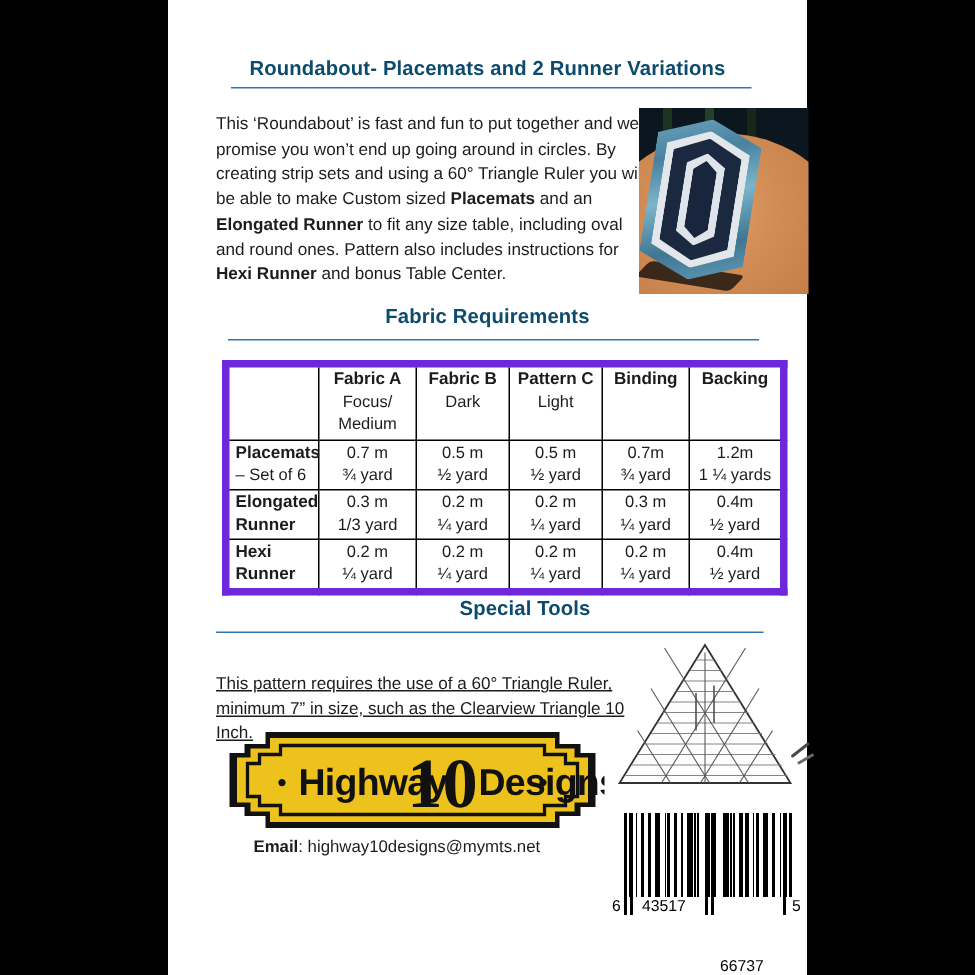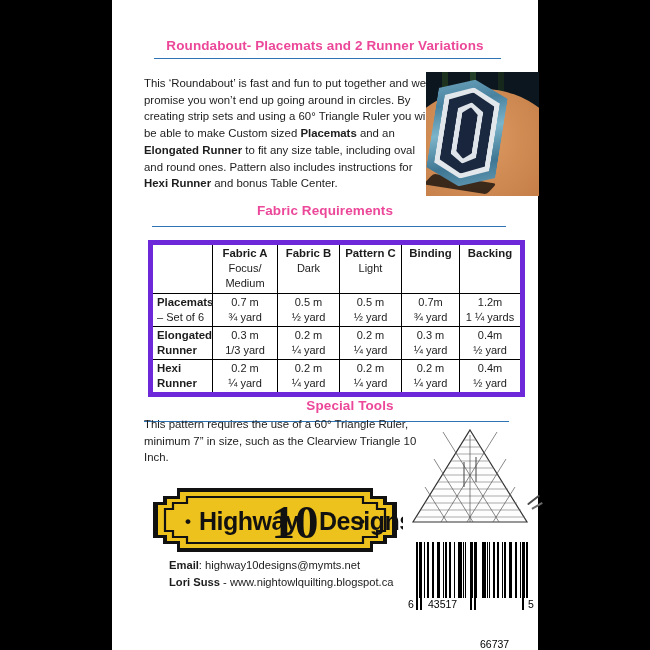--- a/index.html
+++ b/index.html
@@ -4,21 +4,21 @@
 <style>
   html,body{margin:0;padding:0;}
   body{
     width:650px;height:650px;background:#000;position:relative;overflow:hidden;
     font-family:"Liberation Sans", sans-serif;color:#1c1c1c;
   }
   .page{position:absolute;left:112px;top:0;width:426px;height:650px;background:#ffffff;}
 
   
   .h-title{position:absolute;left:0;width:100%;text-align:center;font-weight:bold;
-    color:#ec4899;font-size:13.5px;letter-spacing:.1px;}
+    color:#0c4a6e;font-size:13.5px;letter-spacing:.1px;}
   #title{top:38px;}
   #fabric-heading{top:203px;}
   #tools-heading{top:398px;padding-left:25px;}
   .rule{position:absolute;height:0;border-top:1.6px solid #2e74b5;}
   #rule-title{left:42px;top:58px;width:347px;}
   #rule-fabric{left:40px;top:226px;width:354px;}
   #rule-tools{left:32px;top:421px;width:365px;}
 
   
   .intro{position:absolute;left:32px;top:75px;width:290px;font-size:11.4px;line-height:16.7px;}
@@ -43,21 +43,21 @@
   
   table.fabric{position:absolute;left:36px;top:240px;border-collapse:collapse;table-layout:fixed;
     width:372px;border:5px solid #6d28d9;font-size:11px;}
   table.fabric td{border:1.2px solid #000;vertical-align:top;padding:1px 2px;line-height:15px;text-align:center;}
   table.fabric td.lab{text-align:left;padding-left:4px;}
   table.fabric .bold{font-weight:bold;font-size:11.4px;}
   tr.hdr td{height:46px;}
   tr.datarow td{height:30px;}
 
   
-  .tools-body{position:absolute;left:32px;top:416px;width:292px;font-size:11.4px;line-height:16.7px;}
+  .tools-body{position:absolute;left:32px;top:448px;width:292px;font-size:11.4px;line-height:16.7px;text-decoration:underline;}
 
   
   .ruler{position:absolute;left:297px;top:427px;}
 
   
   .logo{position:absolute;left:35px;top:486px;}
 
   
   .scribble{position:absolute;left:414px;top:499px;width:15px;height:2px;background:#4a4a4a;
     transform:rotate(-38deg);border-radius:1px;}
@@ -266,21 +266,20 @@
     <text x="148" y="52" font-size="47" font-weight="bold" fill="#111" text-anchor="middle" font-family="Liberation Serif, serif">10</text>
     <text x="172" y="44" font-size="25" font-weight="bold" fill="#111" letter-spacing="-0.5" font-family="Liberation Sans, sans-serif">Designs</text>
     <text x="212" y="41" font-size="17" font-weight="bold" fill="#111">•</text>
   </svg>
 
   <div class="scribble"></div>
   <div class="scribble2"></div>
 
   <div class="contact">
     <div><b>Email</b><span>: </span><span>highway10designs@mymts.net</span></div>
-    <div><b>Lori Suss</b><span> - </span><span>www.nightowlquilting.blogspot.ca</span></div>
   </div>
 
   <div class="barcode">
     <div class="bars"></div>
     <div class="guard g1"></div>
     <div class="guard g2"></div>
     <div class="guard g3"></div>
     <div class="guard g4"></div>
     <div class="guard g5"></div>
     <div class="guard g6"></div>

